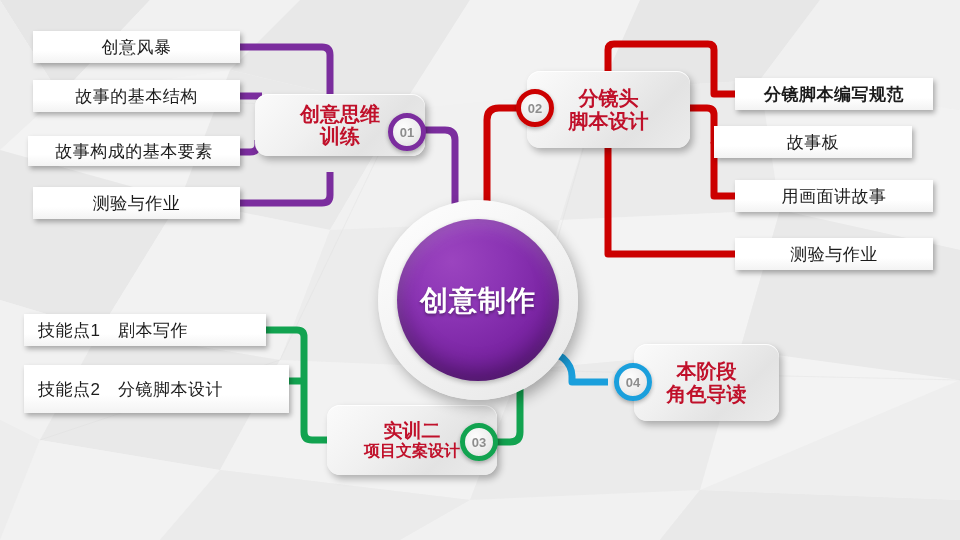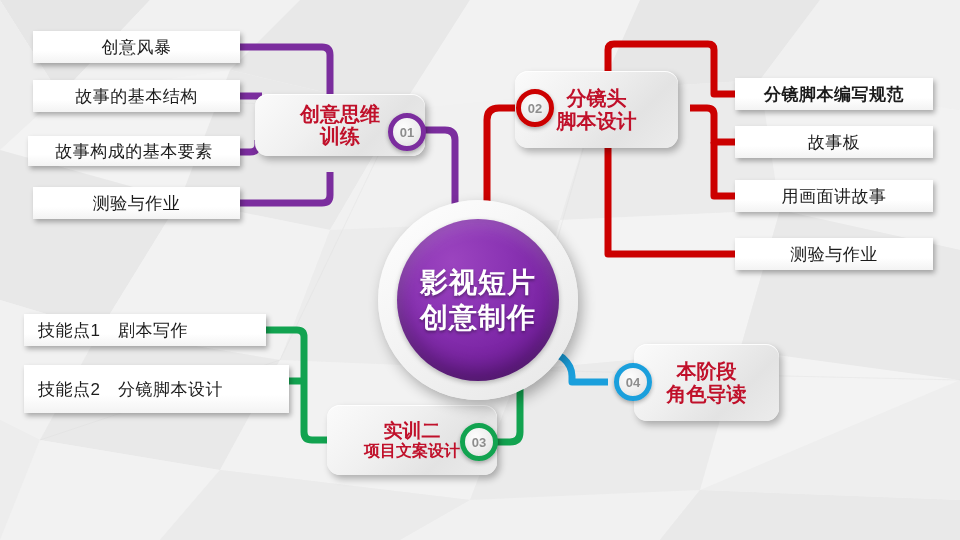--- a/index.html
+++ b/index.html
@@ -194,32 +194,32 @@
   </div>
 
   <div class="node" style="left:255px;top:94px;width:170px;height:62px;">
     <span class="l1">创意思维</span>
     <span class="l2">训练</span>
   </div>
   <div class="badge" style="left:388px;top:113px;border:5px solid #7b2d9e;">
     <span>01</span>
   </div>
 
-  <div class="node tr" style="left:515px;top:71px;width:163px;height:77px;">
+  <div class="node tr" style="left:527px;top:71px;width:163px;height:77px;">
     <span class="l1" style="font-size:20px;">分镜头</span>
     <span class="l2" style="font-size:20px;">脚本设计</span>
   </div>
   <div class="badge" style="left:516px;top:89px;border:5px solid #cc0000;">
     <span>02</span>
   </div>
 
   <div class="leaf" style="left:735px;top:78px;width:198px;height:32px;font-weight:bold;">
     <span>分镜脚本编写规范</span>
   </div>
-  <div class="leaf" style="left:735px;top:126px;width:198px;height:32px;">
+  <div class="leaf" style="left:714px;top:126px;width:198px;height:32px;">
     <span>故事板</span>
   </div>
   <div class="leaf" style="left:735px;top:180px;width:198px;height:32px;">
     <span>用画面讲故事</span>
   </div>
   <div class="leaf" style="left:735px;top:238px;width:198px;height:32px;">
     <span>测验与作业</span>
   </div>
 
   <div class="leaf lpad" style="left:24px;top:314px;width:228px;height:32px;">
@@ -240,18 +240,17 @@
   <div class="badge" style="left:614px;top:363px;border:5px solid #1a9fdc;">
     <span>04</span>
   </div>
   <div class="node" style="left:634px;top:344px;width:145px;height:77px;">
     <span class="l1">本阶段</span>
     <span class="l2">角色导读</span>
   </div>
 
   <div id="hub">
     <div id="hubInner">
-      <span>影视短片</span>
       <span>创意制作</span>
     </div>
   </div>
 
 </div>
 
 </body></html>

